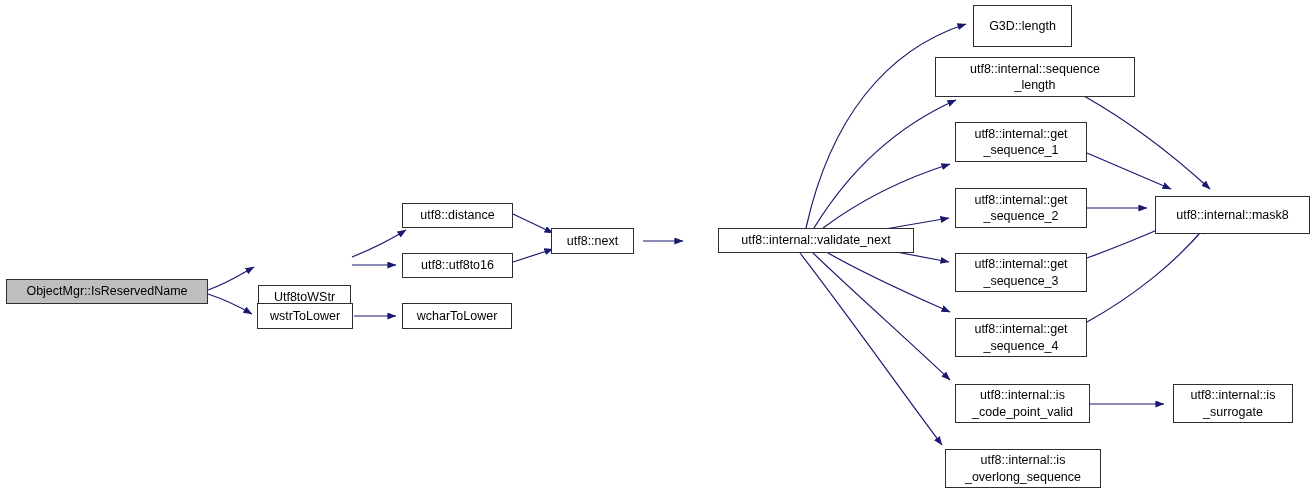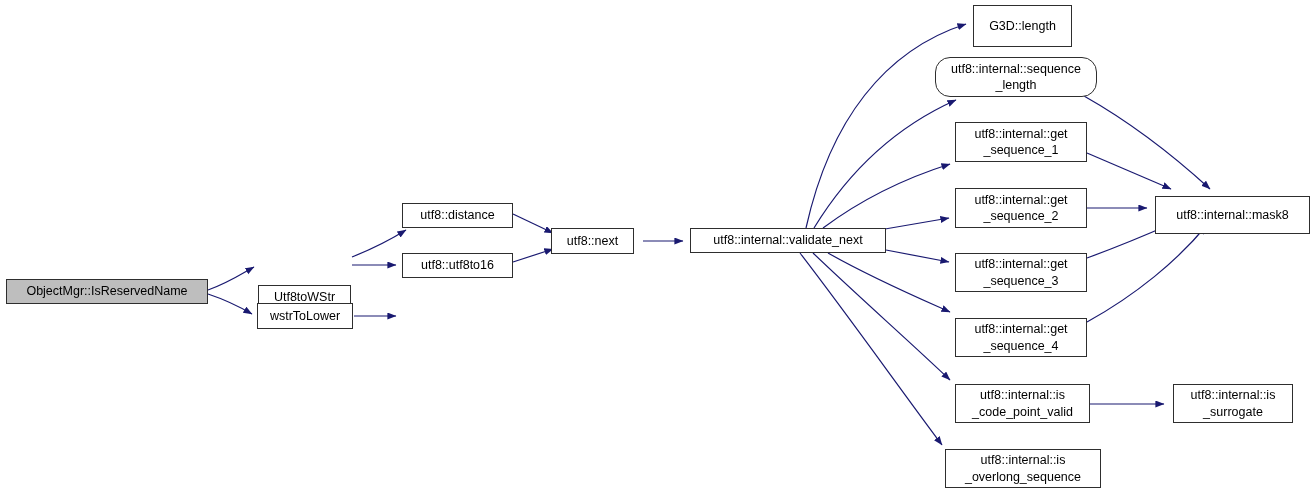--- a/index.html
+++ b/index.html
@@ -57,24 +57,25 @@
     <path class="edge" d="M 1087,258 C 1117,247 1146,235 1171,224" marker-end="url(#arr)"></path>
     <path class="edge" d="M 1087,322 C 1136,295 1178,260 1206,226" marker-end="url(#arr)"></path>
     <path class="edge" d="M 1090,404 L 1164,404" marker-end="url(#arr)"></path>
   </svg>
 
   <div class="node highlight" style="left:6px;top:279px;width:202px;height:25px;">ObjectMgr::IsReservedName</div>
   <div class="node" style="left:258px;top:253px;width:93px;height:25px;margin-top:32px;">Utf8toWStr</div>
   <div class="node" style="left:257px;top:303px;width:96px;height:26px;">wstrToLower</div>
   <div class="node" style="left:402px;top:203px;width:111px;height:25px;">utf8::distance</div>
   <div class="node" style="left:402px;top:253px;width:111px;height:25px;text-align:center;">utf8::utf8to16</div>
+  <div class="node" style="left:402px;top:303px;width:110px;height:26px;">wcharToLower</div>
   <div class="node" style="left:551px;top:228px;width:83px;height:26px;">utf8::next</div>
-  <div class="node" style="left:690px;top:228px;width:196px;height:25px;">utf8::internal::validate_next</div>
+  <div class="node" style="left:718px;top:228px;width:196px;height:25px;">utf8::internal::validate_next</div>
   <div class="node" style="left:973px;top:5px;width:99px;height:42px;">G3D::length</div>
-  <div class="node" style="left:935px;top:57px;width:162px;height:40px;border-radius:15px;">utf8::internal::sequence
+  <div class="node" style="left:935px;top:57px;width:200px;height:40px;">utf8::internal::sequence
 _length</div>
   <div class="node" style="left:955px;top:122px;width:132px;height:40px;">utf8::internal::get
 _sequence_1</div>
   <div class="node" style="left:955px;top:188px;width:132px;height:40px;">utf8::internal::get
 _sequence_2</div>
   <div class="node" style="left:955px;top:253px;width:132px;height:39px;">utf8::internal::get
 _sequence_3</div>
   <div class="node" style="left:955px;top:318px;width:132px;height:39px;">utf8::internal::get
 _sequence_4</div>
   <div class="node" style="left:955px;top:384px;width:135px;height:39px;">utf8::internal::is

